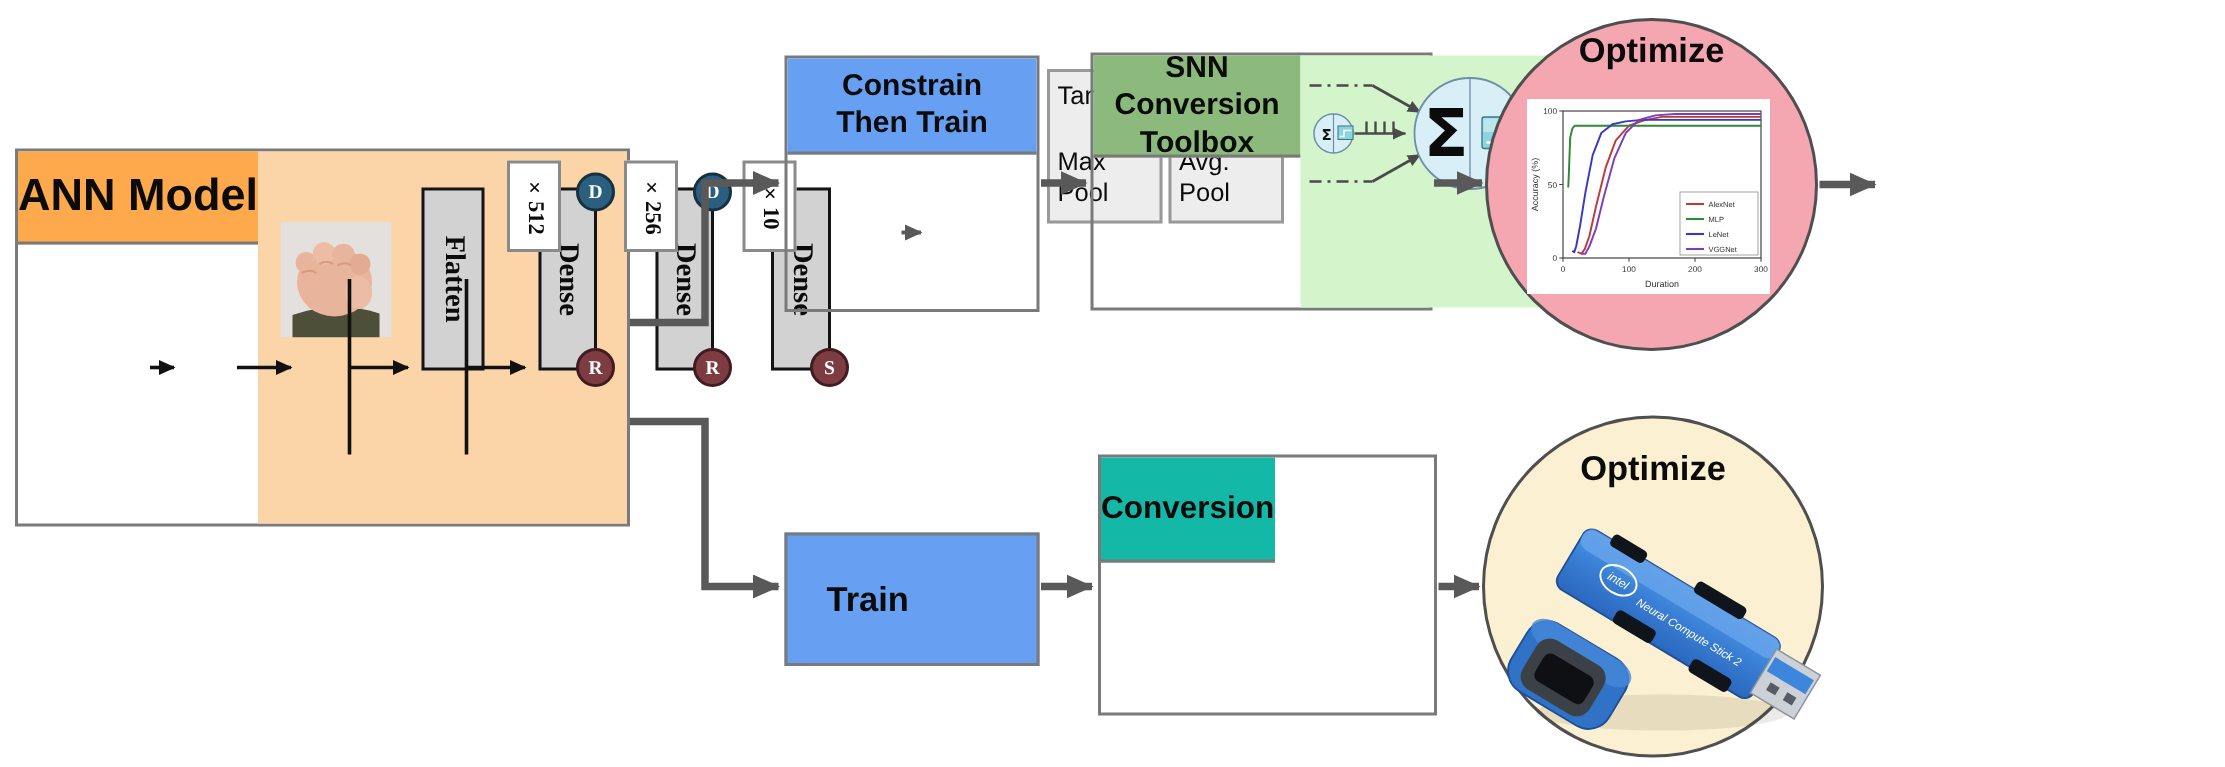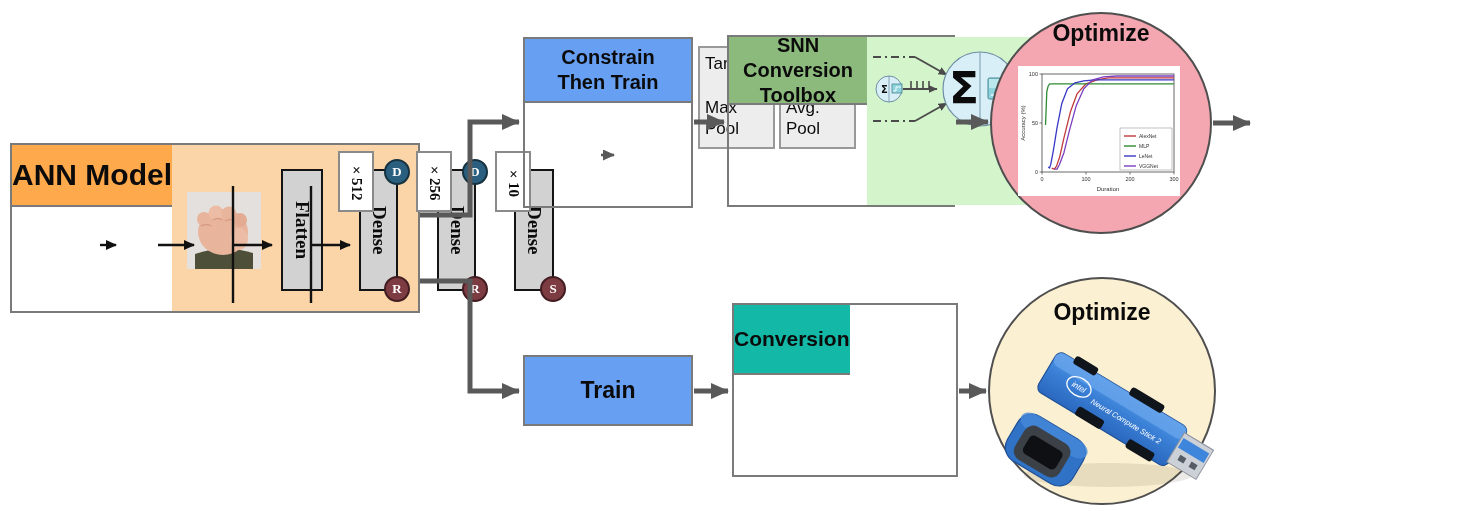--- a/index.html
+++ b/index.html
@@ -7,21 +7,21 @@
           font-family:"Liberation Sans",sans-serif;}
   .abs{position:absolute;box-sizing:border-box;}
 
   
   .block{border:2px solid #7a7a7a;display:flex;flex-direction:row;z-index:2;}
   .block .hdr{border-bottom:2px solid #7a7a7a;display:flex;align-items:center;justify-content:center;
               text-align:center;font-weight:bold;color:#0b0b0b;}
   .block .bod{position:relative;flex:1;}
 
   
-  #ann{left:10px;top:99px;width:410px;height:170px;margin-top:44px;}
+  #ann{left:10px;top:99px;width:410px;height:252px;}
   #ann .hdr{height:60px;background:#ffa94d;font-size:30px;}
   #ann .bod{background:#fbd4a8;}
   .layerbox{position:absolute;background:#d2d2d2;border:2px solid #141414;z-index:2;
             display:flex;align-items:center;justify-content:center;}
   .vtext{writing-mode:vertical-rl;text-orientation:mixed;font-family:"Liberation Serif",serif;
          font-weight:bold;color:#0b0b0b;}
   .unitbox{position:absolute;background:#ffffff;border:2px solid #8a8a8a;z-index:4;
            display:flex;align-items:center;justify-content:center;width:32px;height:57px;top:68px;}
   .unitbox .vtext{font-size:15px;}
   .badge{position:absolute;width:22px;height:22px;border-radius:50%;z-index:6;
@@ -30,22 +30,22 @@
   .badge.d{background:#2a5f80;border:2px solid #16323f;}
   .badge.r{background:#7d3b42;border:2px solid #411c21;}
 
   
   #constrain{left:523px;top:37px;width:170px;height:171px;}
   #constrain .hdr{height:62px;background:#67a0f2;font-size:20px;line-height:1.25;padding:0 10px;}
   #constrain .bod{background:#ddf7fb;}
   .stage{position:absolute;top:7px;width:68px;height:94px;background:#ededed;border:2px solid #999;
          font-size:17px;font-weight:normal;color:#0b0b0b;line-height:1.28;padding:5px 0 0 5px;
          white-space:pre-line;}
-  #train{left:523px;top:355px;width:170px;height:71px;background:#67a0f2;border:2px solid #7a7a7a;
-         display:flex;align-items:center;justify-content:center;font-size:23px;font-weight:bold;color:#0b0b0b;z-index:2;}
+  #train{left:523px;top:355px;width:170px;height:89px;background:#67a0f2;border:2px solid #7a7a7a;
+         display:flex;align-items:center;justify-content:flex-start;font-size:23px;font-weight:bold;color:#0b0b0b;z-index:2;padding-left:26px;}
 
   
   #snn{left:727px;top:35px;width:228px;height:172px;}
   #snn .hdr{height:66px;background:#8cba7c;font-size:20px;line-height:1.25;padding:0 14px;}
   #snn .bod{background:#d4f4cc;}
   #conversion{left:732px;top:303px;width:226px;height:174px;}
   #conversion .hdr{height:68px;background:#14b8a6;font-size:21px;}
   #conversion .bod{background:#d9f8d3;display:flex;align-items:center;justify-content:center;}
 
   

